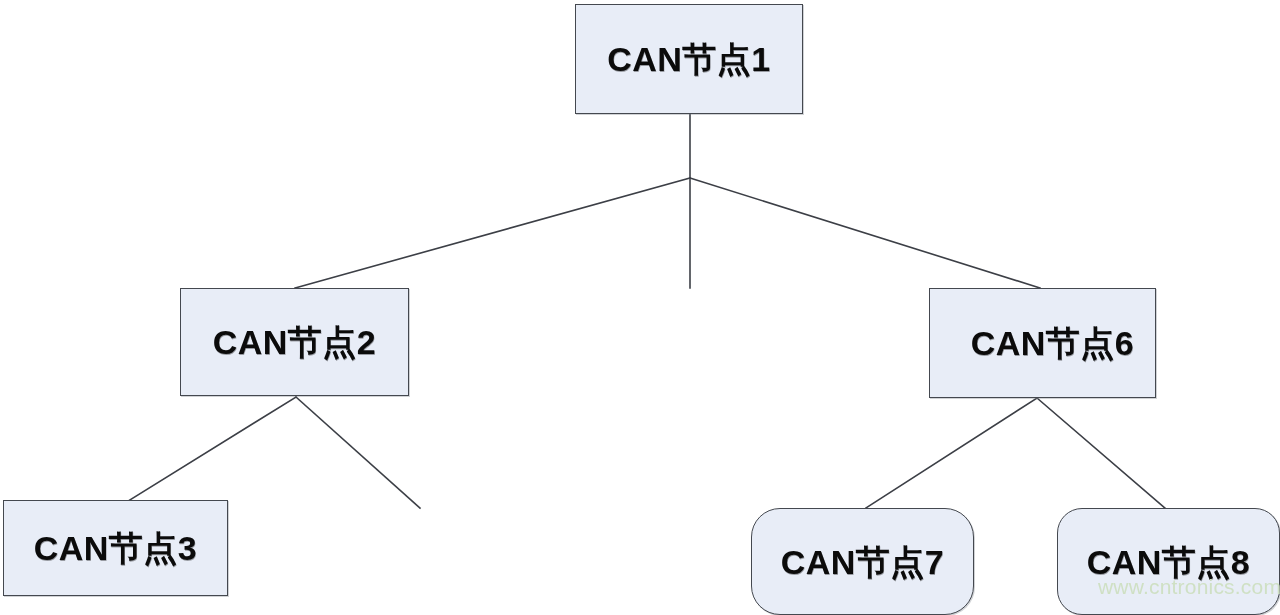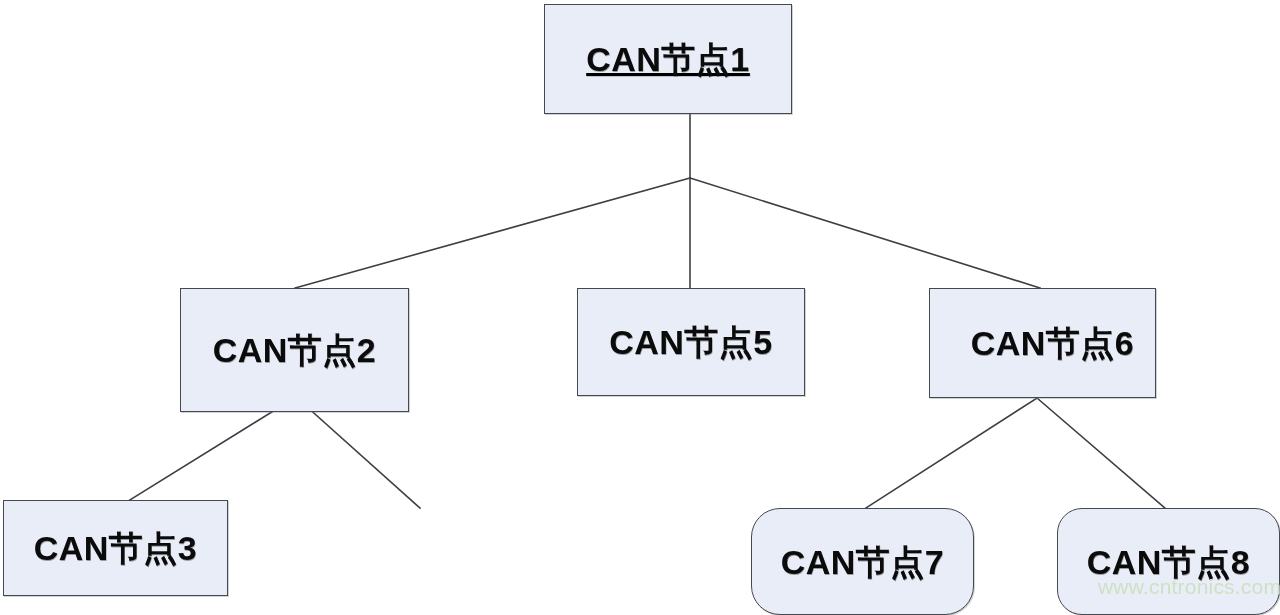--- a/index.html
+++ b/index.html
@@ -64,31 +64,28 @@
       <polyline points="690,178 295,288"></polyline>
       <polyline points="690,178 690,288"></polyline>
       <polyline points="690,178 1040,288"></polyline>
       <polyline points="296,397 117,508"></polyline>
       <polyline points="296,397 420,508"></polyline>
       <polyline points="1037,398 866,508"></polyline>
       <polyline points="1037,398 1165,508"></polyline>
     </g>
   </svg>
 
-  <div class="node-box" style="left:544px; top:4px; width:248px; height:110px;text-decoration:underline;">
+  <div class="node-box" style="left:575px; top:4px; width:228px; height:110px;">
     <span class="node-label">CAN节点1</span>
   </div>
 
-  <div class="node-box" style="left:180px; top:288px; width:229px; height:124px;">
+  <div class="node-box" style="left:180px; top:288px; width:229px; height:108px;">
     <span class="node-label">CAN节点2</span>
   </div>
 
-  <div class="node-box" style="left:577px; top:288px; width:228px; height:108px;">
-    <span class="node-label">CAN节点5</span>
-  </div>
 
   <div class="node-box" style="left:929px; top:288px; width:227px; height:110px;padding-left:20px;">
     <span class="node-label">CAN节点6</span>
   </div>
 
   <div class="node-box" style="left:3px; top:500px; width:225px; height:96px;">
     <span class="node-label">CAN节点3</span>
   </div>
 
 

